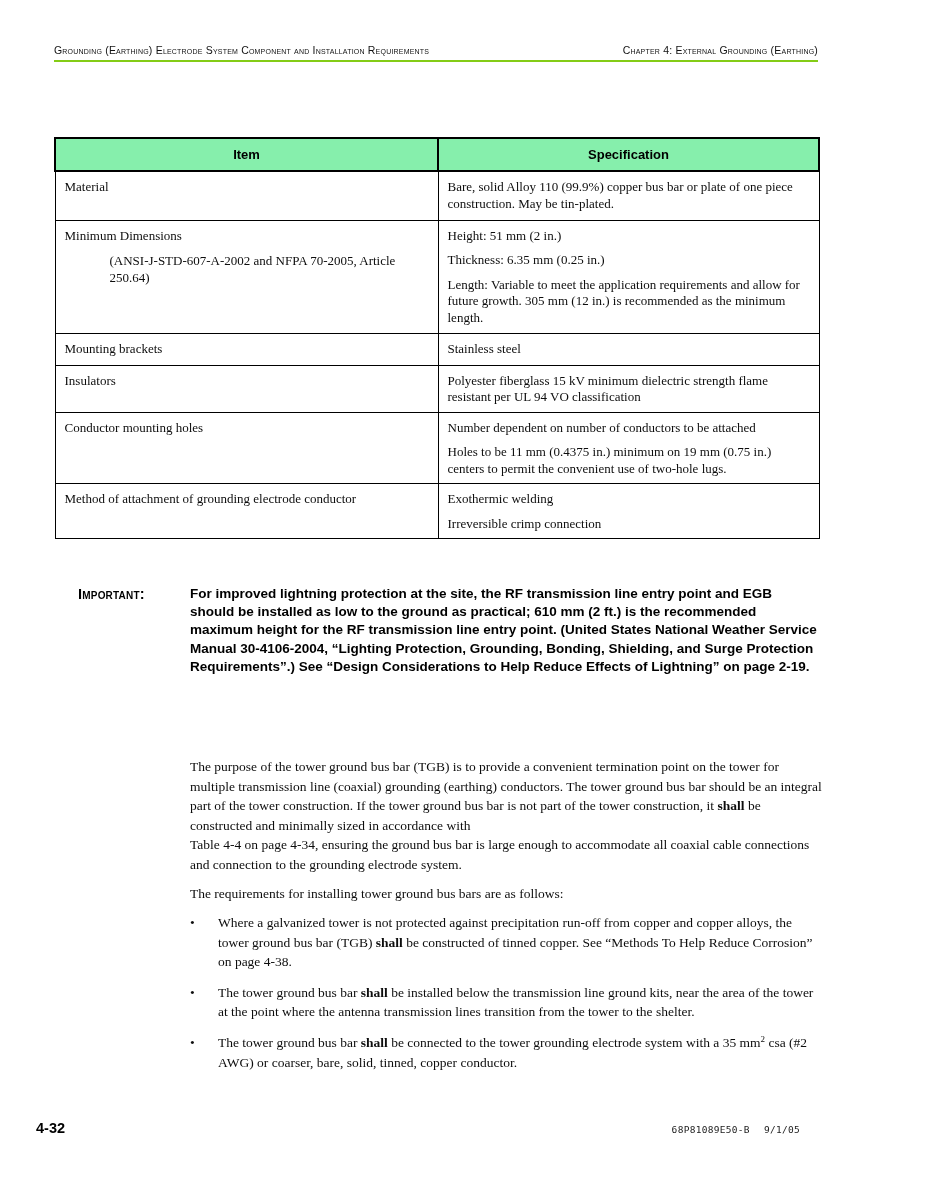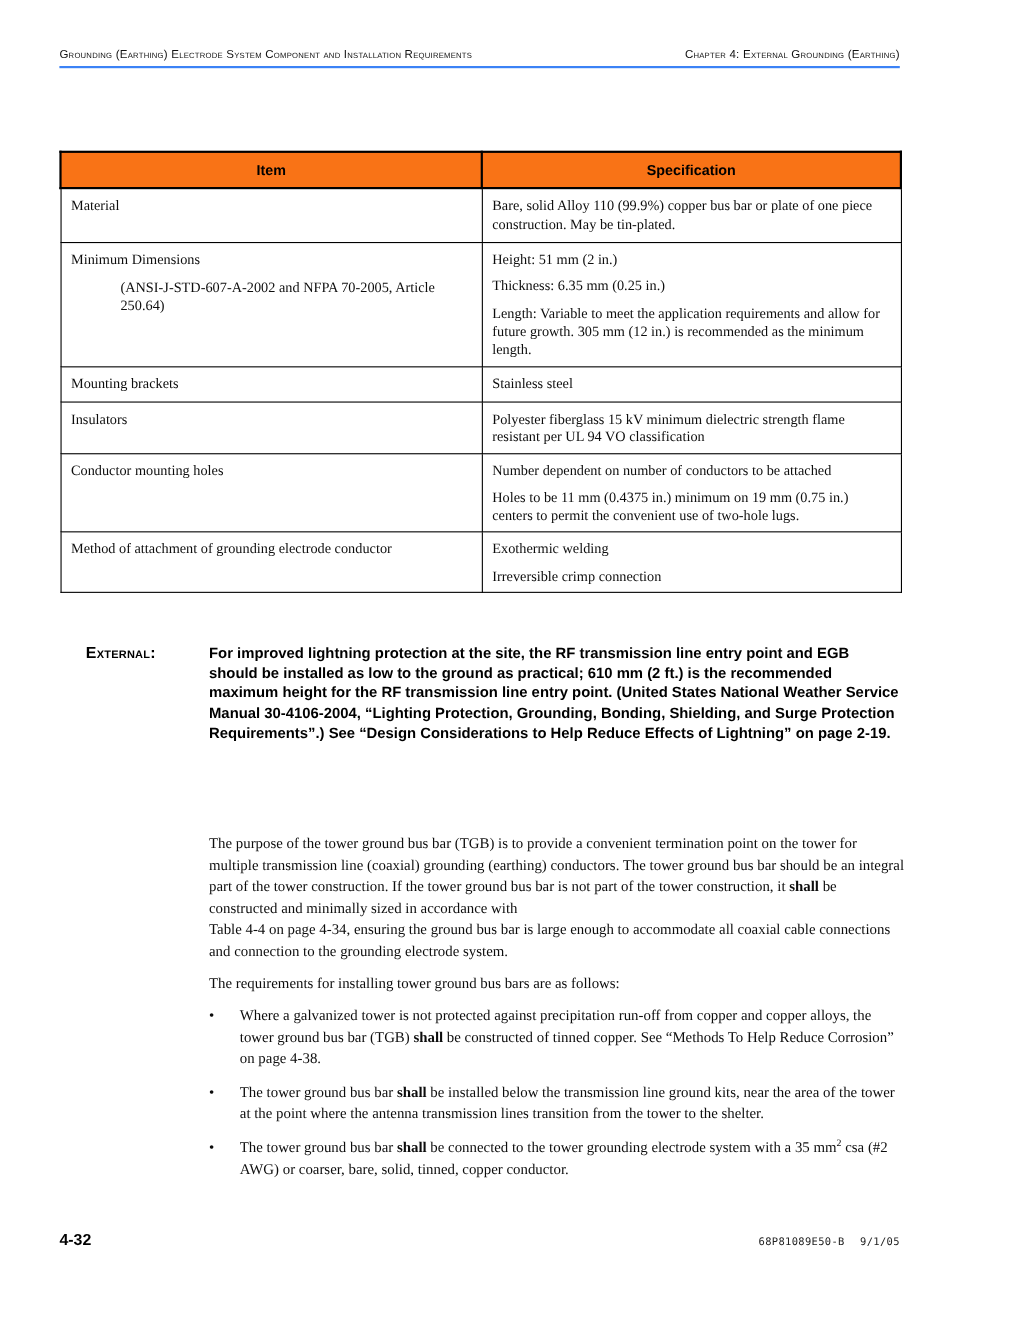--- a/index.html
+++ b/index.html
@@ -15,21 +15,21 @@
   }
   
   .running-header {
     position: absolute;
     top: 44px; left: 54px; width: 764px;
     display: flex; justify-content: space-between; align-items: flex-end;
     font-family: "Liberation Sans", sans-serif;
     font-size: 10.5px;
     font-variant: small-caps;
     letter-spacing: 0.2px;
-    border-bottom: 2px solid #3b82f6;
+    border-bottom: 2px solid #84cc16;
     padding-bottom: 4px;
     color: #111;
   }
   
   .table-title {
     position: absolute;
     top: 106px; left: 56px; width: 764px;
     font-family: "Liberation Sans", sans-serif;
     font-size: 13px;
     font-variant: small-caps;
@@ -43,21 +43,21 @@
     width: 764px;
     border-collapse: collapse;
     table-layout: fixed;
   }
   table.spec-table th, table.spec-table td {
     border: 1.5px solid #000;
     vertical-align: top;
     text-align: left;
   }
   table.spec-table th {
-    background: #f97316;
+    background: #86efac;
     border: 2px solid #000;
     font-family: "Liberation Sans", sans-serif;
     font-size: 13px;
     font-weight: bold;
     text-align: center;
     height: 33px;
     vertical-align: middle;
     color: #000;
   }
   table.spec-table td {
@@ -127,21 +127,21 @@
     line-height: 19.6px;
     color: #0d0d0d;
   }
   .bullet-row { display: flex; margin-bottom: 11px; }
   .bullet-marker { width: 28px; flex: none; }
   .bullet-text { flex: 1; }
   sup { font-size: 9px; line-height: 0; }
   
   .footer {
     position: absolute;
-    top: 1120px; left: 54px; width: 764px;
+    top: 1120px; left: 36px; width: 764px;
     display: flex; justify-content: space-between; align-items: baseline;
   }
   .footer-page {
     font-family: "Liberation Sans", sans-serif;
     font-weight: bold;
     font-size: 14.5px;
     color: #000;
   }
   .footer-doc {
     font-family: "DejaVu Sans Mono", monospace;
@@ -224,21 +224,21 @@
           </td>
         <td>
           <p>Exothermic welding</p>
           <p>Irreversible crimp connection</p>
         </td>
       </tr>
     </tbody>
   </table>
 
   <div class="important">
-    <div class="important-label">External:</div>
+    <div class="important-label">Important:</div>
     <div class="important-text">For improved lightning protection at the site, the RF transmission line entry point and EGB should be installed as low to the ground as practical; 610 mm (2 ft.) is the recommended maximum height for the RF transmission line entry point. (United States National Weather Service Manual 30-4106-2004, “Lighting Protection, Grounding, Bonding, Shielding, and Surge Protection Requirements”.) See “Design Considerations to Help Reduce Effects of Lightning” on page 2-19.</div>
   </div>
 
 
   <div class="body-p p1">
     <span>The purpose of the tower ground bus bar (TGB) is to provide a convenient termination point on the tower for multiple transmission line (coaxial) grounding (earthing) conductors. The tower ground bus bar should be an integral part of the tower construction. If the tower ground bus bar is not part of the tower construction, it </span><span class="bold">shall</span><span> be constructed and minimally sized in accordance with</span><br>
     <span>Table 4-4 on page 4-34, ensuring the ground bus bar is large enough to accommodate all coaxial cable connections and connection to the grounding electrode system.</span>
   </div>
 
   <div class="body-p p2">The requirements for installing tower ground bus bars are as follows:</div>

